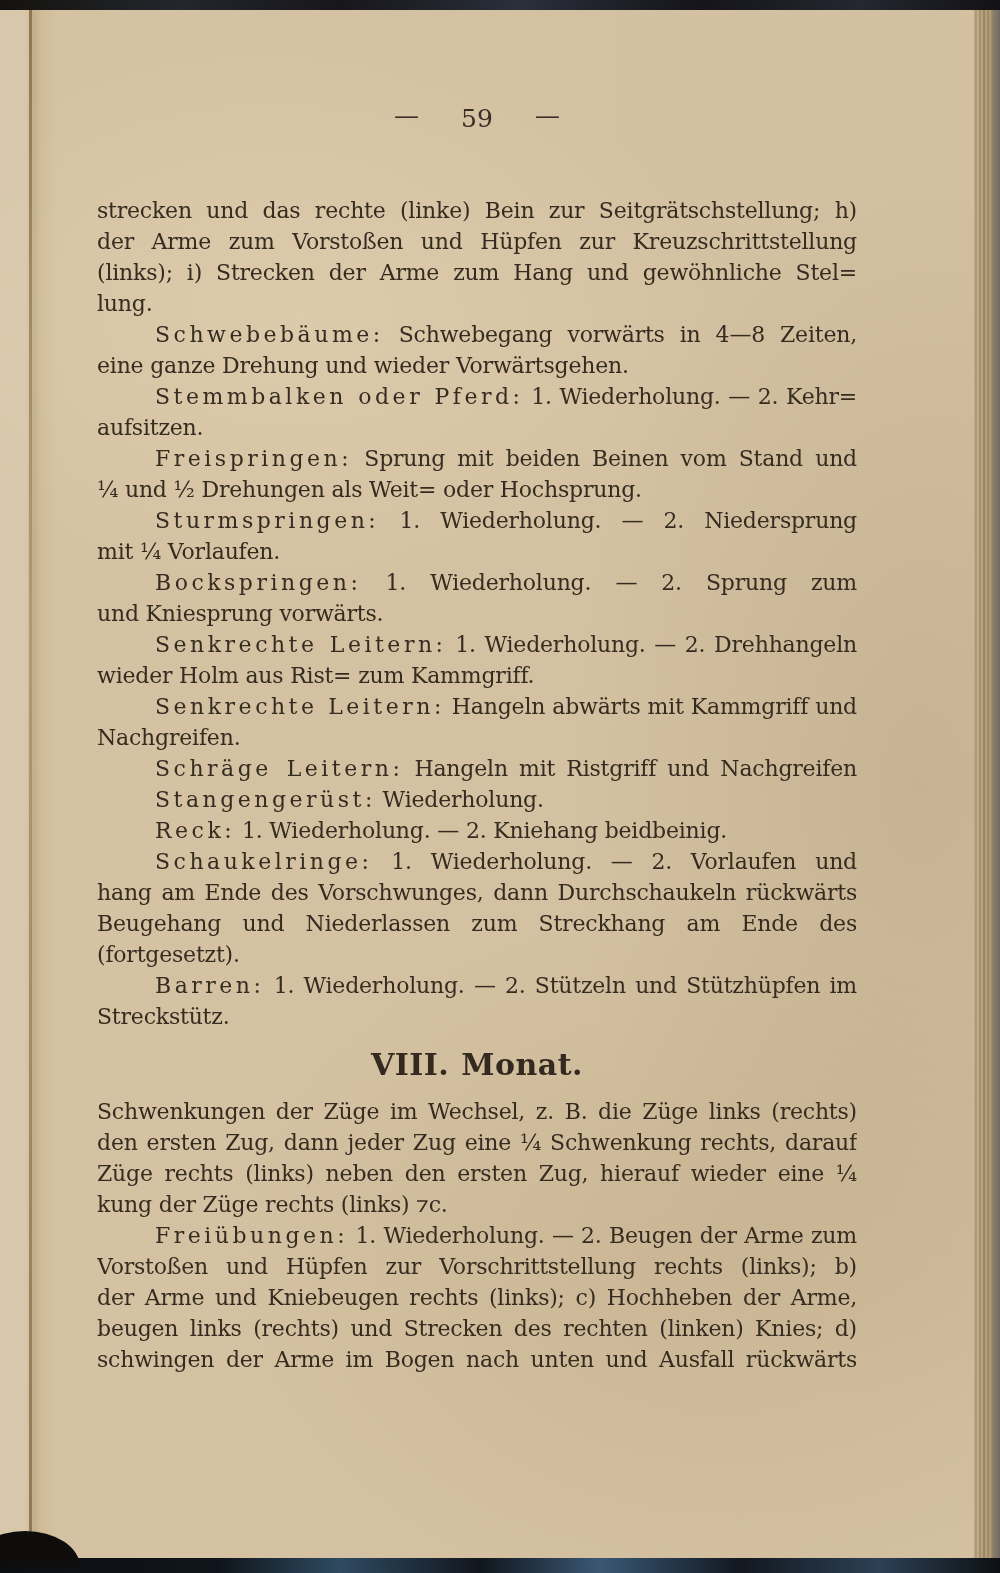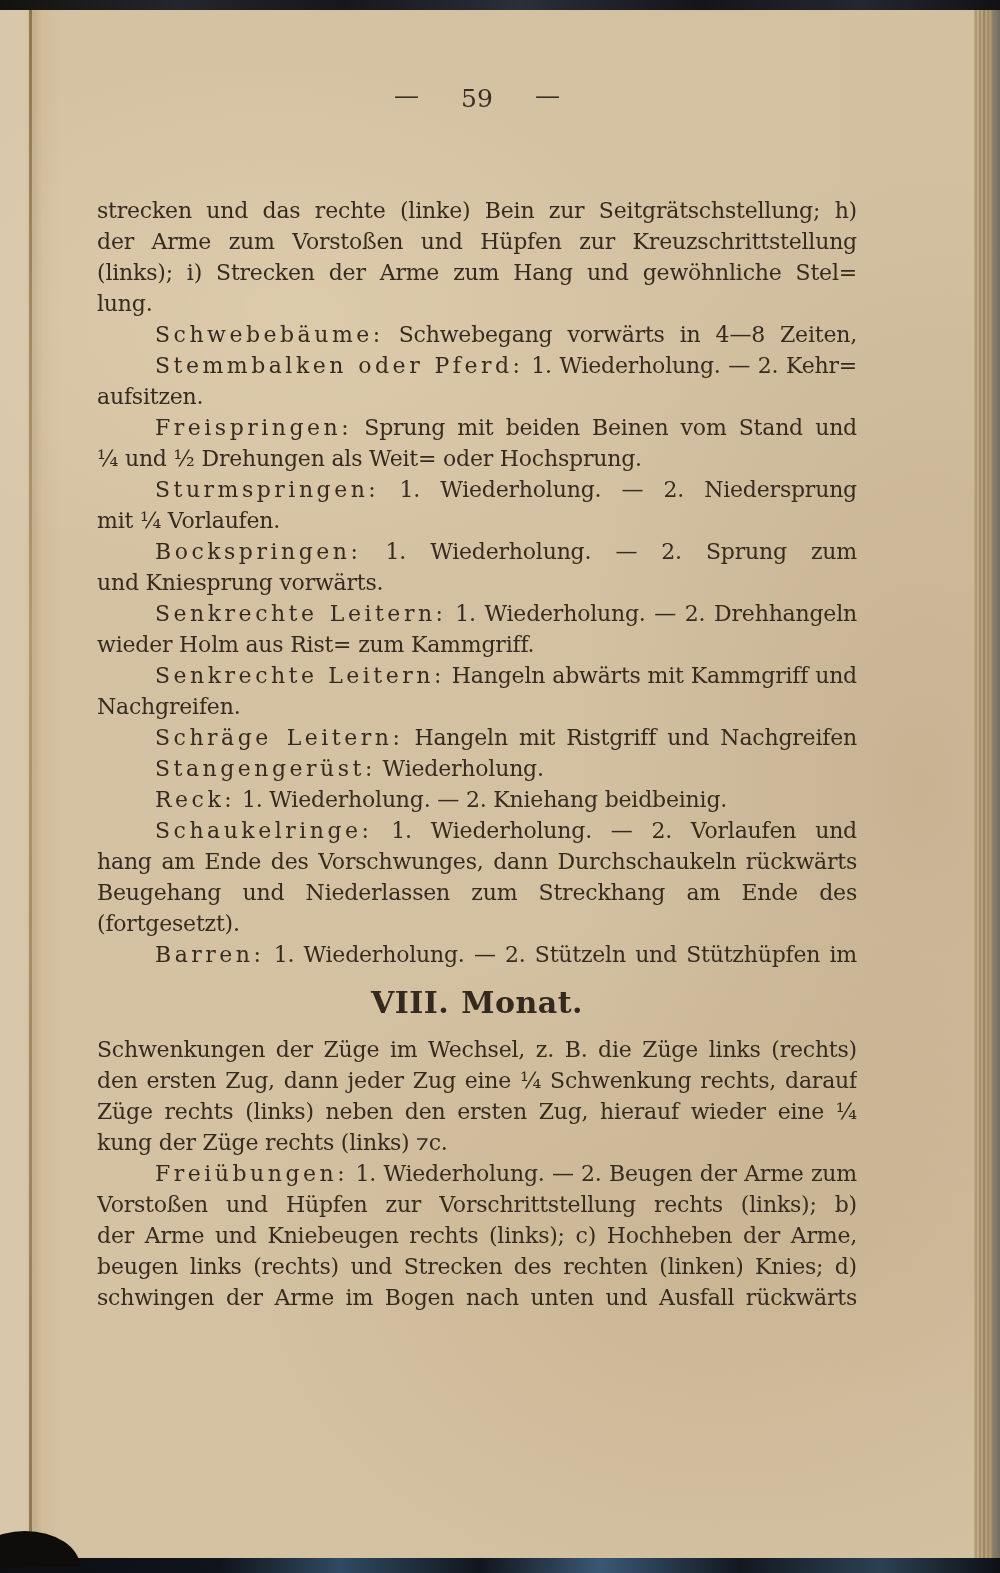--- a/index.html
+++ b/index.html
@@ -37,21 +37,21 @@
   }
   .stack-edge{
     position:absolute;top:6px;right:0;width:26px;height:1558px;
     background:
       repeating-linear-gradient(90deg,
         #c6b28e 0px,#a8926b 2px,#c9b593 4px,#9c8660 6px,#c2ae8a 8px,#8f7a57 10px,
         #bda987 12px,#9a8560 14px,#b3a07c 16px,#8c7c62 19px,#7f786c 22px,#6f6a61 26px);
   }
   
   .page-number{
-    position:absolute;top:84px;left:97px;width:760px;
+    position:absolute;top:104px;left:97px;width:760px;
     text-align:center;color:#3a2f24;font-size:25px;
   }
   .page-number .dash{display:inline-block;margin:0 42px;transform:translateY(-3px);}
   .textblock{
     position:absolute;top:195px;left:97px;width:760px;
     color:#362b20;font-size:22px;line-height:31px;letter-spacing:-.2px;
   }
   .para{margin:0;}
   .line{
     text-align:justify;text-align-last:justify;
@@ -82,20 +82,21 @@
   <div class="textblock">
     <div id="paras-before">
         <div class="para">
           <div class="line">strecken und das rechte (linke) Bein zur Seitgrätschstellung; h) Beugen</div>
           <div class="line">der Arme zum Vorstoßen und Hüpfen zur Kreuzschrittstellung rechts</div>
           <div class="line">(links); i) Strecken der Arme zum Hang und gewöhnliche Stel=</div>
           <div class="line last">lung.</div>
         </div>
         <div class="para">
           <div class="line first"><span class="label">Schwebebäume:</span> Schwebegang vorwärts in 4—8 Zeiten, dann</div>
+          <div class="line last">eine ganze Drehung und wieder Vorwärtsgehen.</div>
         </div>
         <div class="para">
           <div class="line first"><span class="label">Stemmbalken oder Pferd:</span> 1. Wiederholung. — 2. Kehr=</div>
           <div class="line last">aufsitzen.</div>
         </div>
         <div class="para">
           <div class="line first"><span class="label">Freispringen:</span> Sprung mit beiden Beinen vom Stand und mit</div>
           <div class="line last">¼ und ½ Drehungen als Weit= oder Hochsprung.</div>
         </div>
         <div class="para">
@@ -124,20 +125,21 @@
           <div class="line first last"><span class="label">Reck:</span> 1. Wiederholung. — 2. Kniehang beidbeinig.</div>
         </div>
         <div class="para">
           <div class="line first"><span class="label">Schaukelringe:</span> 1. Wiederholung. — 2. Vorlaufen und Beuge=</div>
           <div class="line">hang am Ende des Vorschwunges, dann Durchschaukeln rückwärts im</div>
           <div class="line">Beugehang und Niederlassen zum Streckhang am Ende des Rückschwunges</div>
           <div class="line last">(fortgesetzt).</div>
         </div>
         <div class="para">
           <div class="line first"><span class="label">Barren:</span> 1. Wiederholung. — 2. Stützeln und Stützhüpfen im</div>
+          <div class="line last">Streckstütz.</div>
         </div>
       </div>
     <div class="month-heading"><span class="numeral">VIII.</span><span>Monat.</span></div>
     <div id="paras-after">
         <div class="para">
           <div class="line">Schwenkungen der Züge im Wechsel, z. B. die Züge links (rechts) neben</div>
           <div class="line">den ersten Zug, dann jeder Zug eine ¼ Schwenkung rechts, darauf die</div>
           <div class="line">Züge rechts (links) neben den ersten Zug, hierauf wieder eine ¼ Schwen=</div>
           <div class="line last">kung der Züge rechts (links) ⁊c.</div>
         </div>

